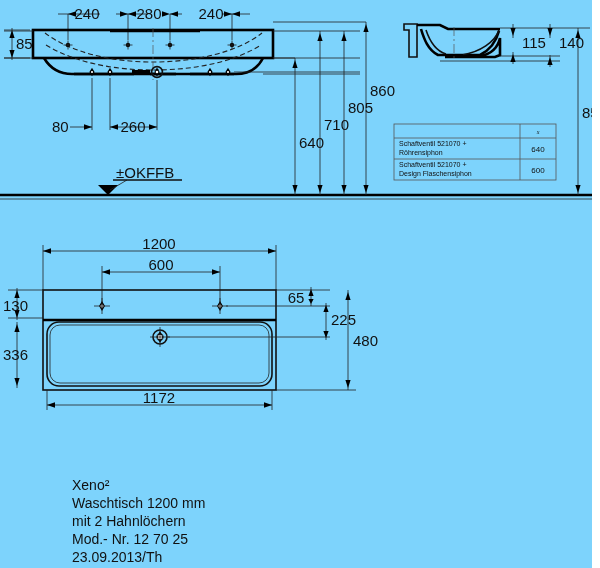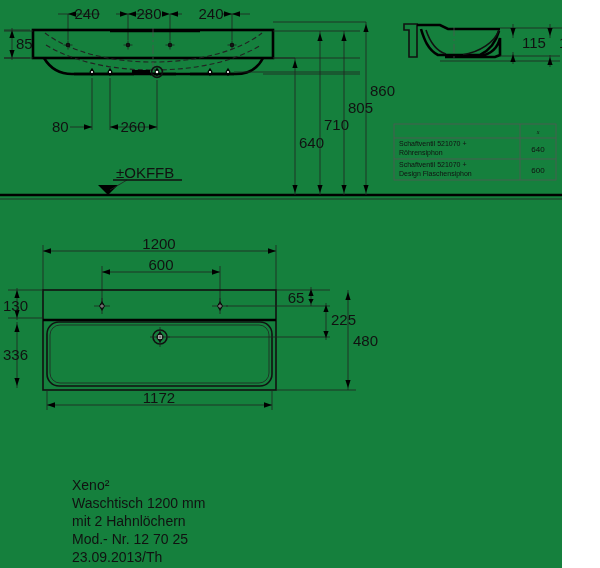--- a/index.html
+++ b/index.html
@@ -9,22 +9,23 @@
     background: #ffffff;
   }
   body {
     font-family: "Liberation Sans", sans-serif;
     color: #1a1a1a;
   }
   #sheet {
     position: relative;
     width: 562px;
     height: 568px;
-    background: #15803d;
+    background: #7dd3fc;
     overflow: hidden;
+    padding-left: 30px;
   }
   #sheet svg {
     position: absolute;
     left: 0;
     top: 0;
   }
   .dimtext {
     font-family: "Liberation Sans", sans-serif;
     font-size: 15px;
     fill: #111111;

